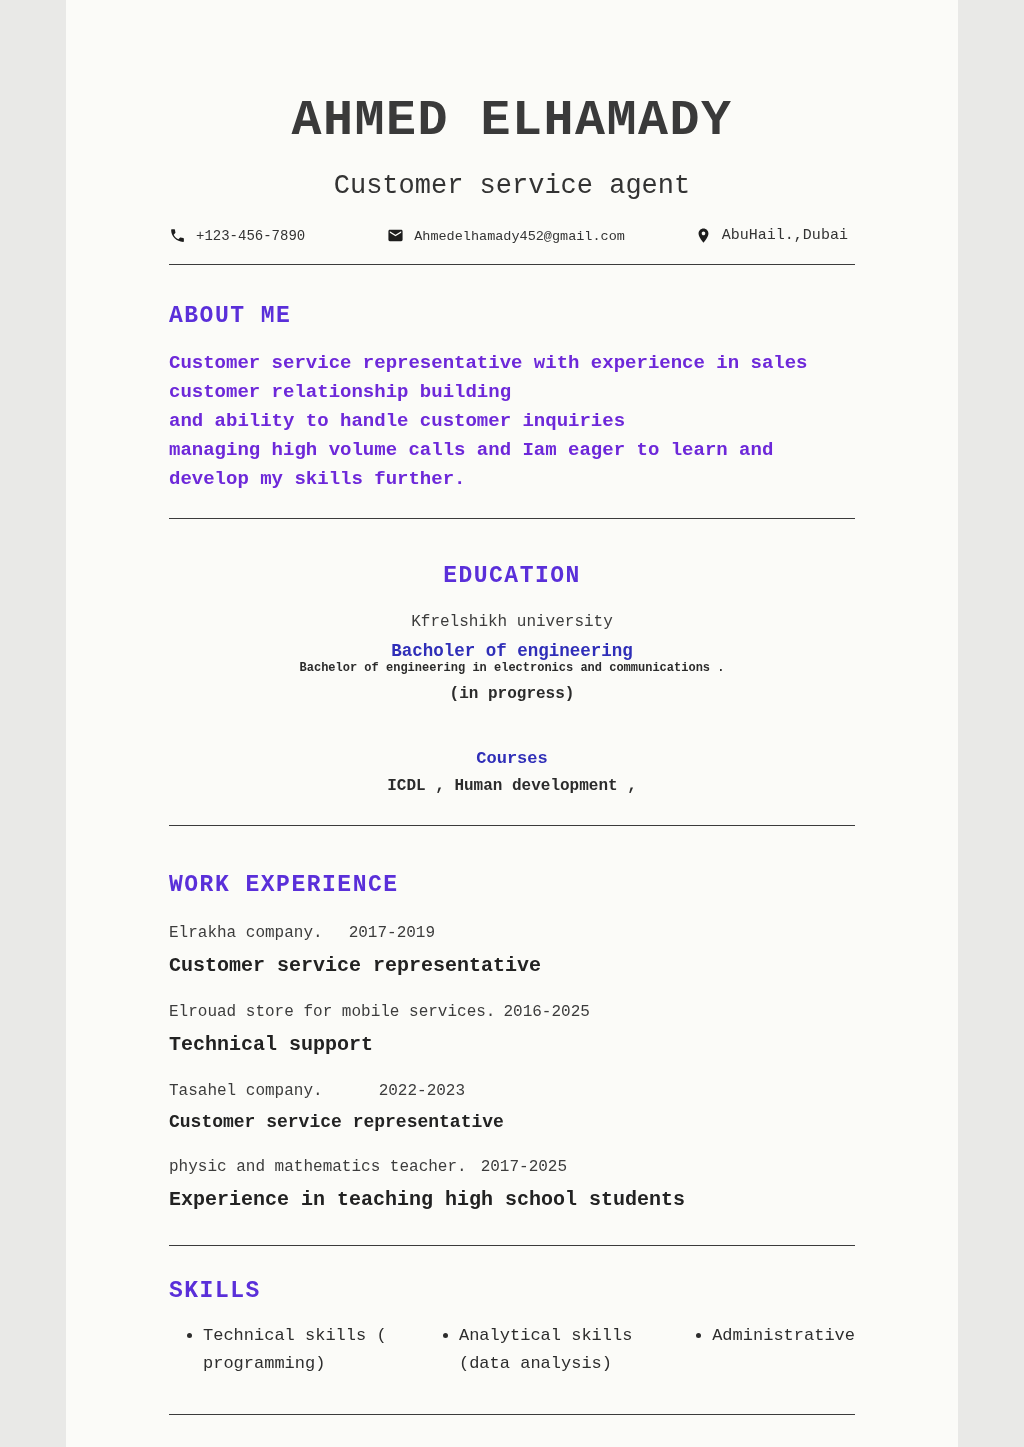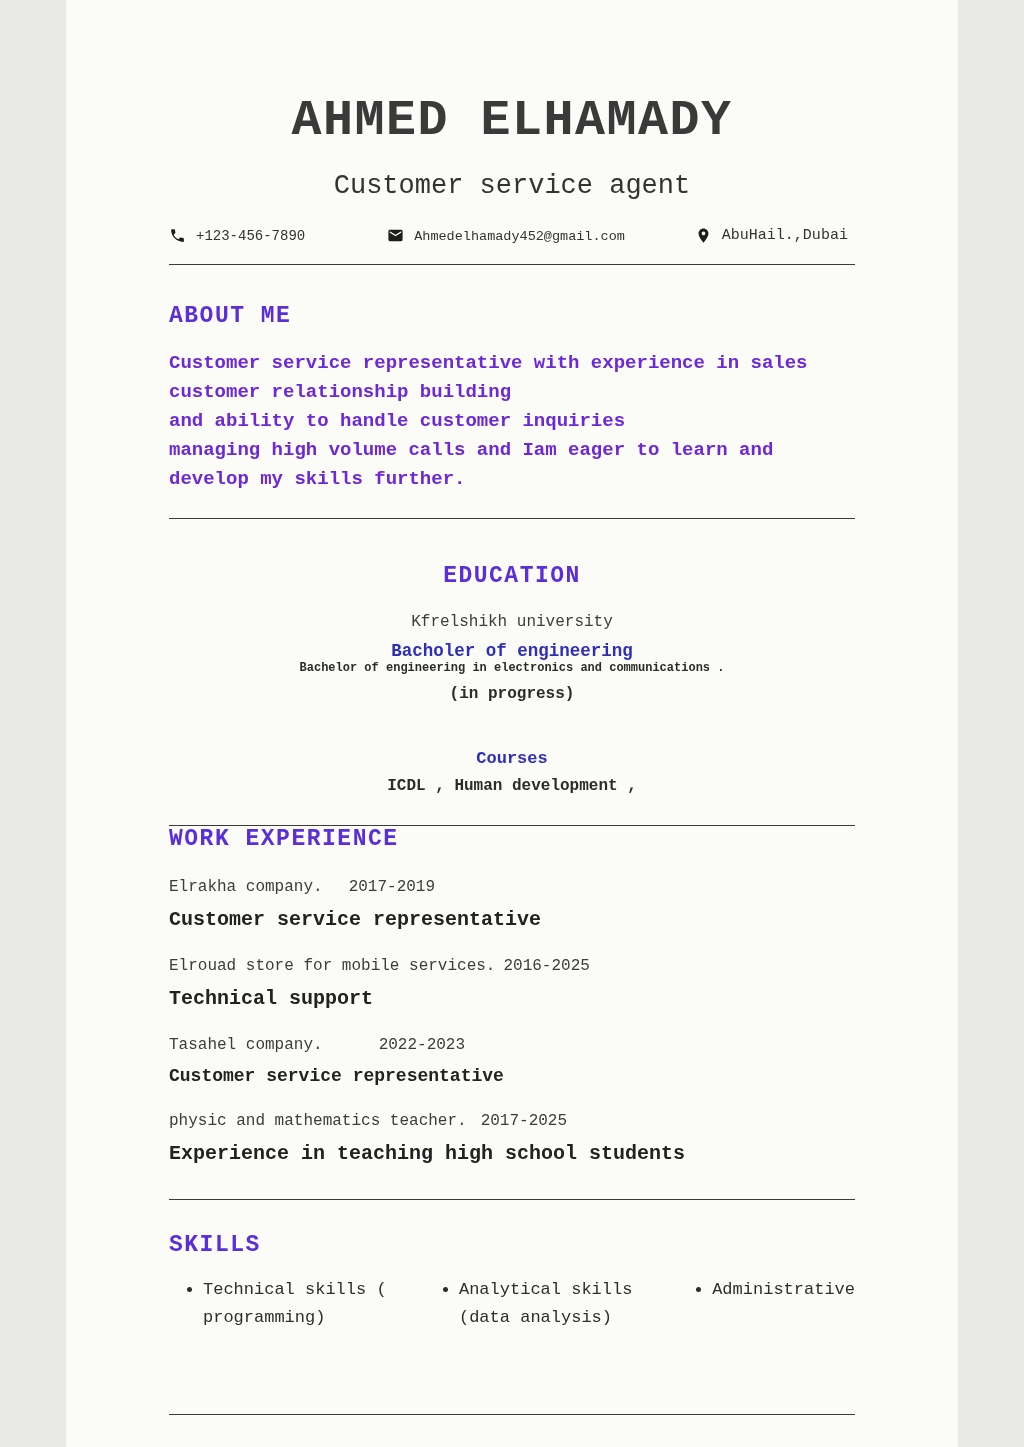--- a/index.html
+++ b/index.html
@@ -46,21 +46,21 @@
 
   .education { margin-top:44px;text-align:center; }
   .edu-school { margin-top:24px; font-size:16px; color:#3c3c3c; }
   .edu-degree-title { margin-top:10px; font-size:17.5px; font-weight:bold; color:#2f2eb8; }
   .edu-degree-detail { font-size:12px; font-weight:bold; color:#2b2b2b; }
   .edu-status { margin-top:10px; font-size:16px; font-weight:bold; color:#2b2b2b; }
   .edu-courses-heading { margin-top:46px; font-size:17px; font-weight:bold; color:#2f2eb8; }
   .edu-course-line { margin-top:9px; font-size:16px; font-weight:bold; color:#2b2b2b; }
   .education .divider { margin-top:30px; }
 
-  .work { }
+  .work { margin-top:46px; }
   .work-entry-meta { font-size:16px; color:#3c3c3c; display:flex; }
   .work-entry-role { font-size:20px; font-weight:bold; color:#222; margin-top:12px; }
   .work-entry-role.small { font-size:18px; }
   .work-entry { margin-top:26px; }
   .work-entry:first-of-type { margin-top:28px; }
   .gap-1 { margin-left:26px; }
   .gap-2 { margin-left:88px; }
   .gap-3 { margin-left:8px; }
   .gap-4 { margin-left:56px; }
   .gap-5 { margin-left:14px; }

